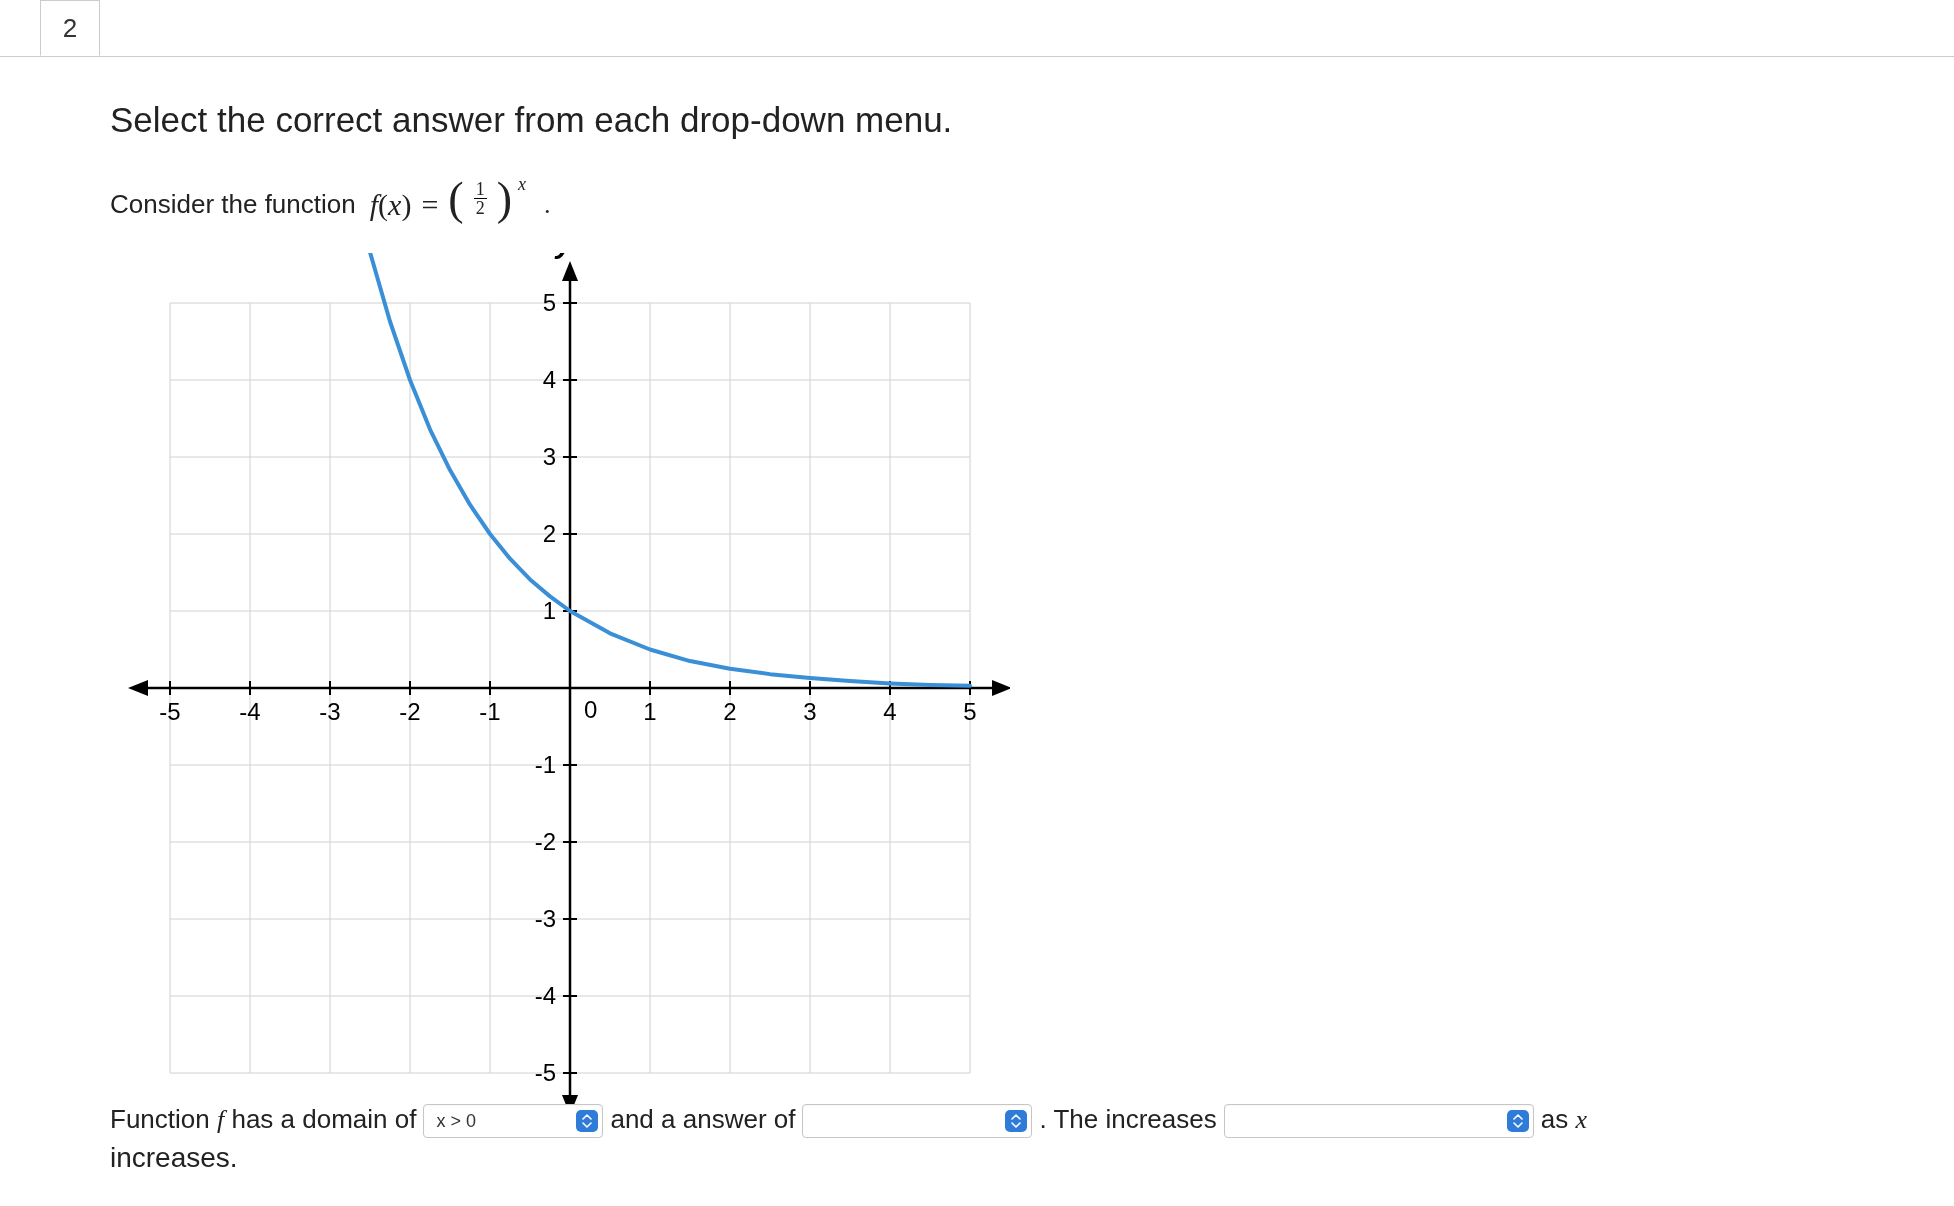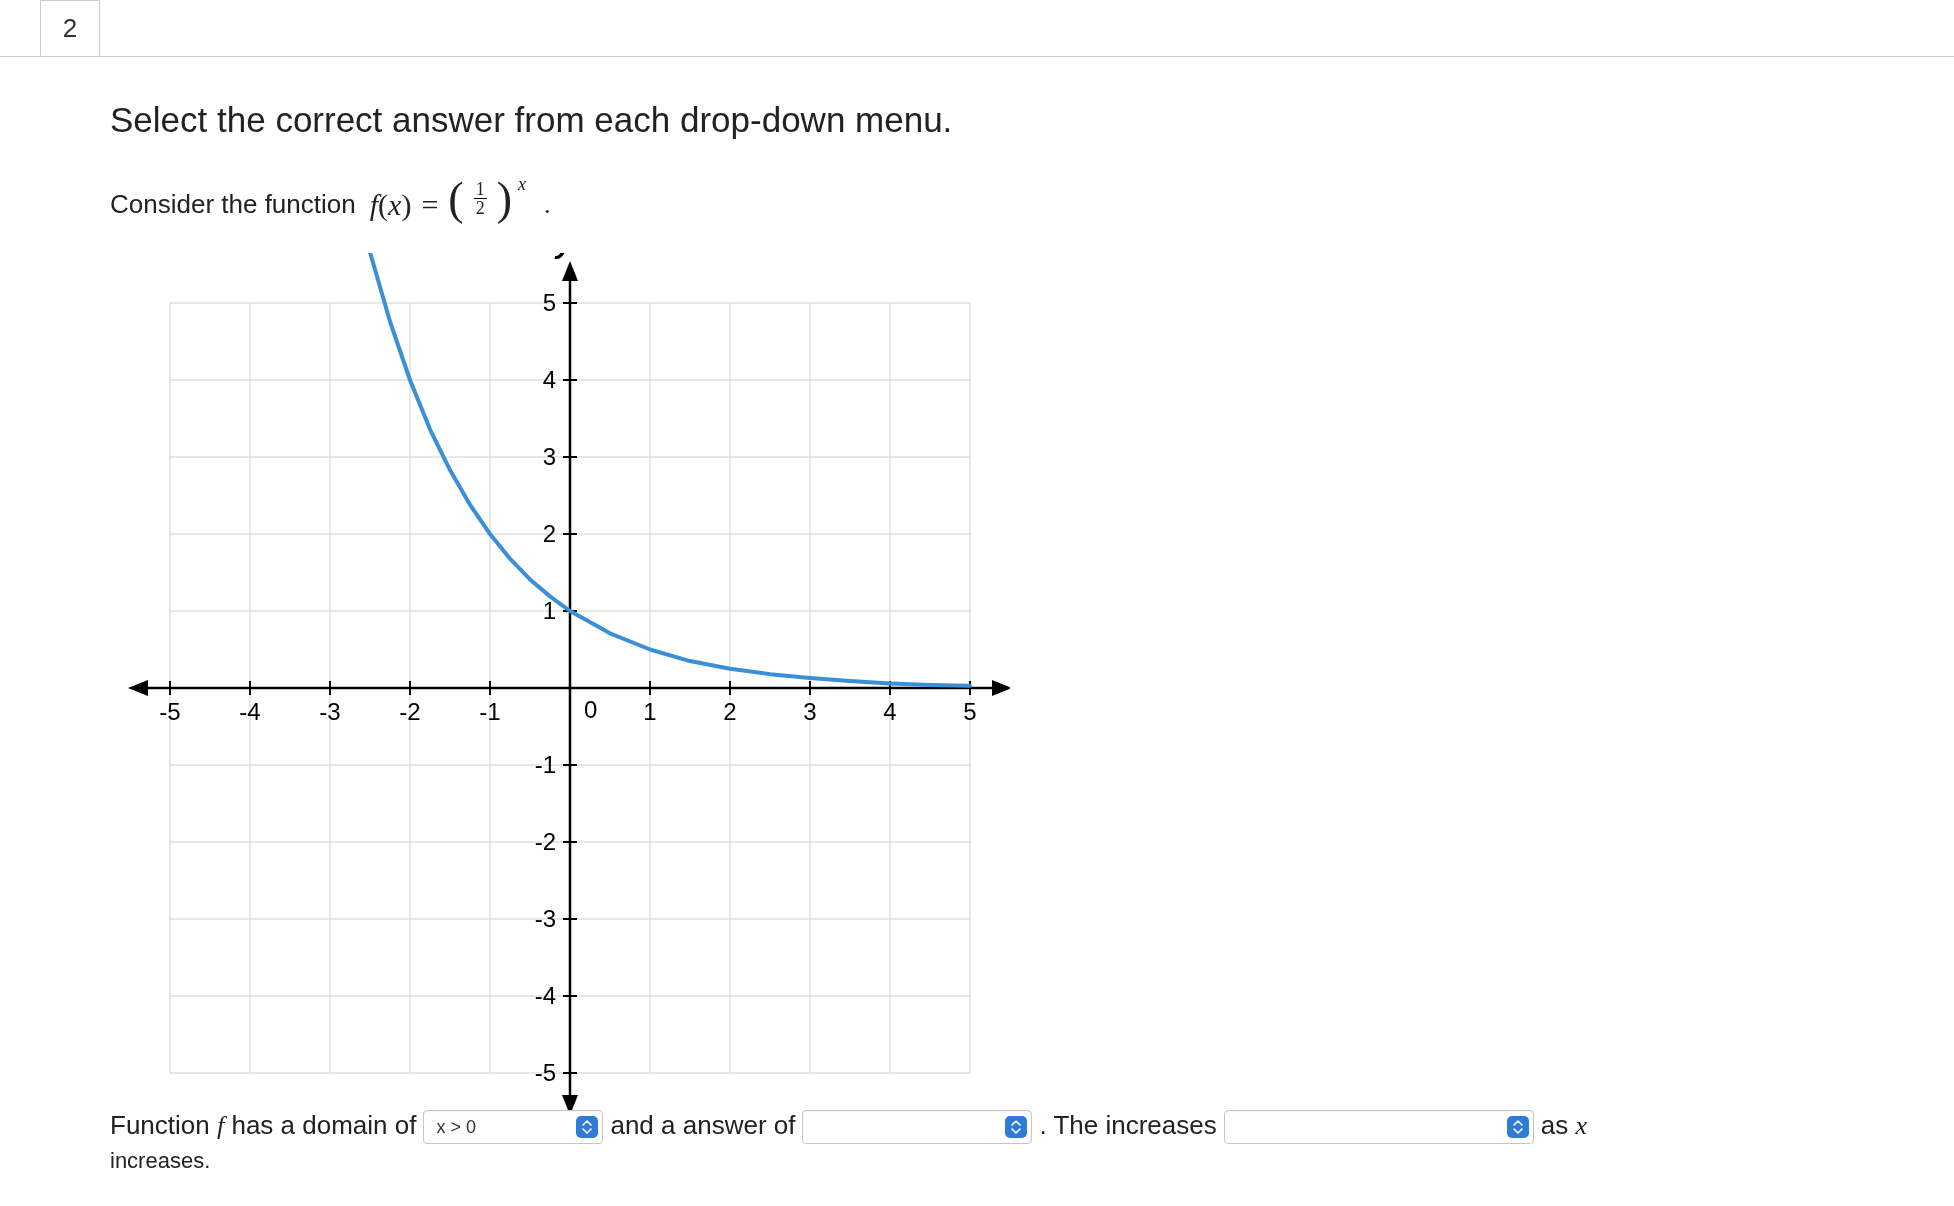--- a/index.html
+++ b/index.html
@@ -84,21 +84,21 @@
     padding-bottom: 30px;
   }
   .answer-line .row1 {
     display: flex;
     align-items: flex-start;
     flex-wrap: nowrap;
     gap: 7px;
     font-size: 26px;
     color: #222;
   }
-  .answer-line .row2 { font-size: 22px; color: #222; margin-top: 4px; }
+  .answer-line .row2 { font-size: 28px; color: #222; margin-top: 4px; }
   .italic-f { font-style: italic; font-family: "Times New Roman", serif; font-size: 26px; }
   .italic-x { font-style: italic; font-family: "Times New Roman", serif; font-size: 26px; }
 
   .dropdown {
     display: inline-flex;
     align-items: center;
     justify-content: space-between;
     border: 1px solid #c6c6c6;
     border-radius: 4px;
     background: #fff;

